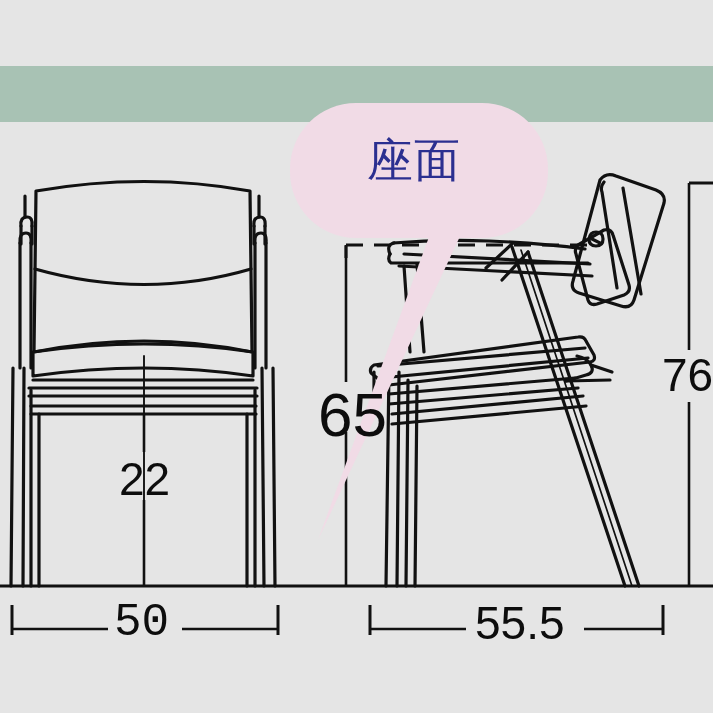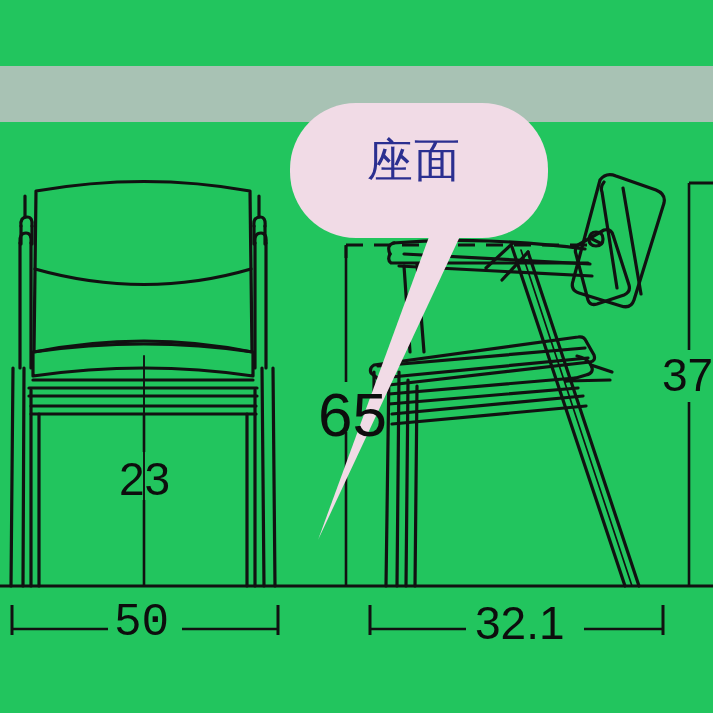--- a/index.html
+++ b/index.html
@@ -7,21 +7,21 @@
     padding: 0;
     background: #ffffff;
   }
   body {
     font-family: "Liberation Sans", sans-serif;
   }
   #stage {
     position: relative;
     width: 713px;
     height: 713px;
-    background: #22c55e;
+    background: #e5e5e5;
     overflow: hidden;
   }
   #stage svg.layer {
     position: absolute;
     left: 0;
     top: 0;
     width: 713px;
     height: 713px;
   }
   .bubble-text {
@@ -210,23 +210,23 @@
 
       <rect x="290" y="103" width="258" height="135" rx="66" ry="66" fill="#f1dbe6"></rect>
     </g>
   </svg>
 
   <div class="bubble-text">
     <span class="seg-a">座面</span>
     <span class="seg-gap"></span>
   </div>
 
-  <div class="dim-label" id="lbl-43">23</div>
+  <div class="dim-label" id="lbl-43">22</div>
 
   <div class="dim-label" id="lbl-50">50</div>
 
   <div class="dim-label" id="lbl-65">65</div>
 
-  <div class="dim-label" id="lbl-555">32.1</div>
-
-  <div class="dim-label" id="lbl-76">37</div>
+  <div class="dim-label" id="lbl-555">55.5</div>
+
+  <div class="dim-label" id="lbl-76">76</div>
 
 </div>
 
 </body></html>

